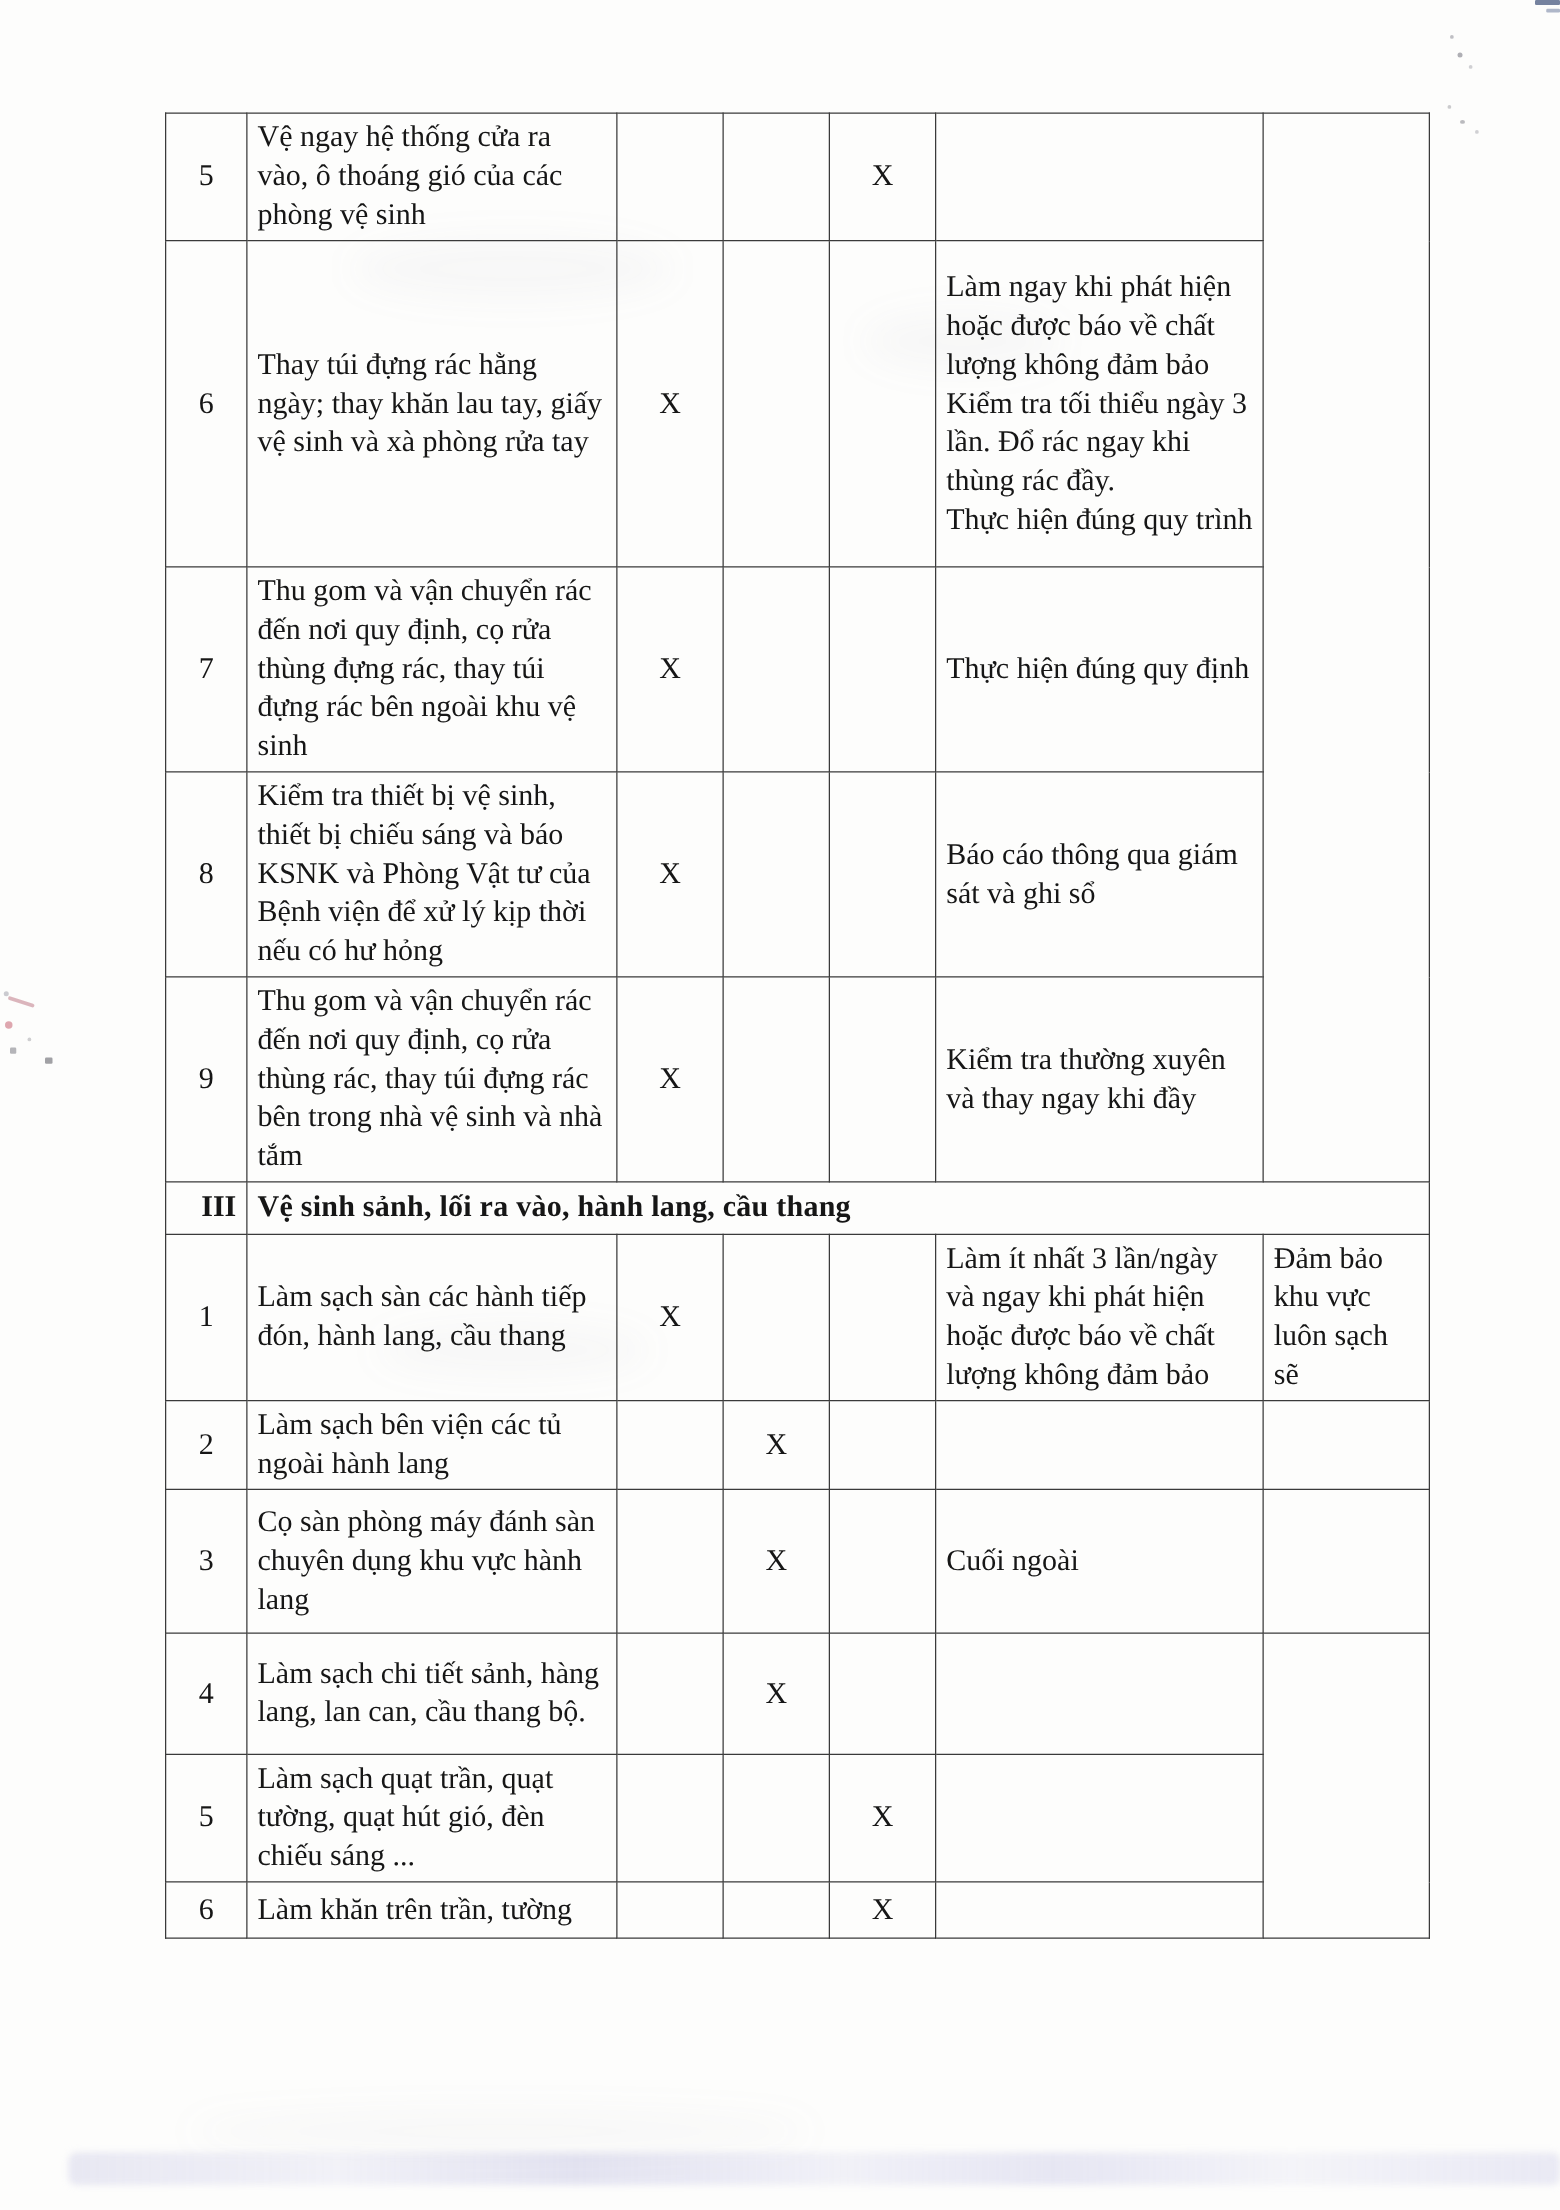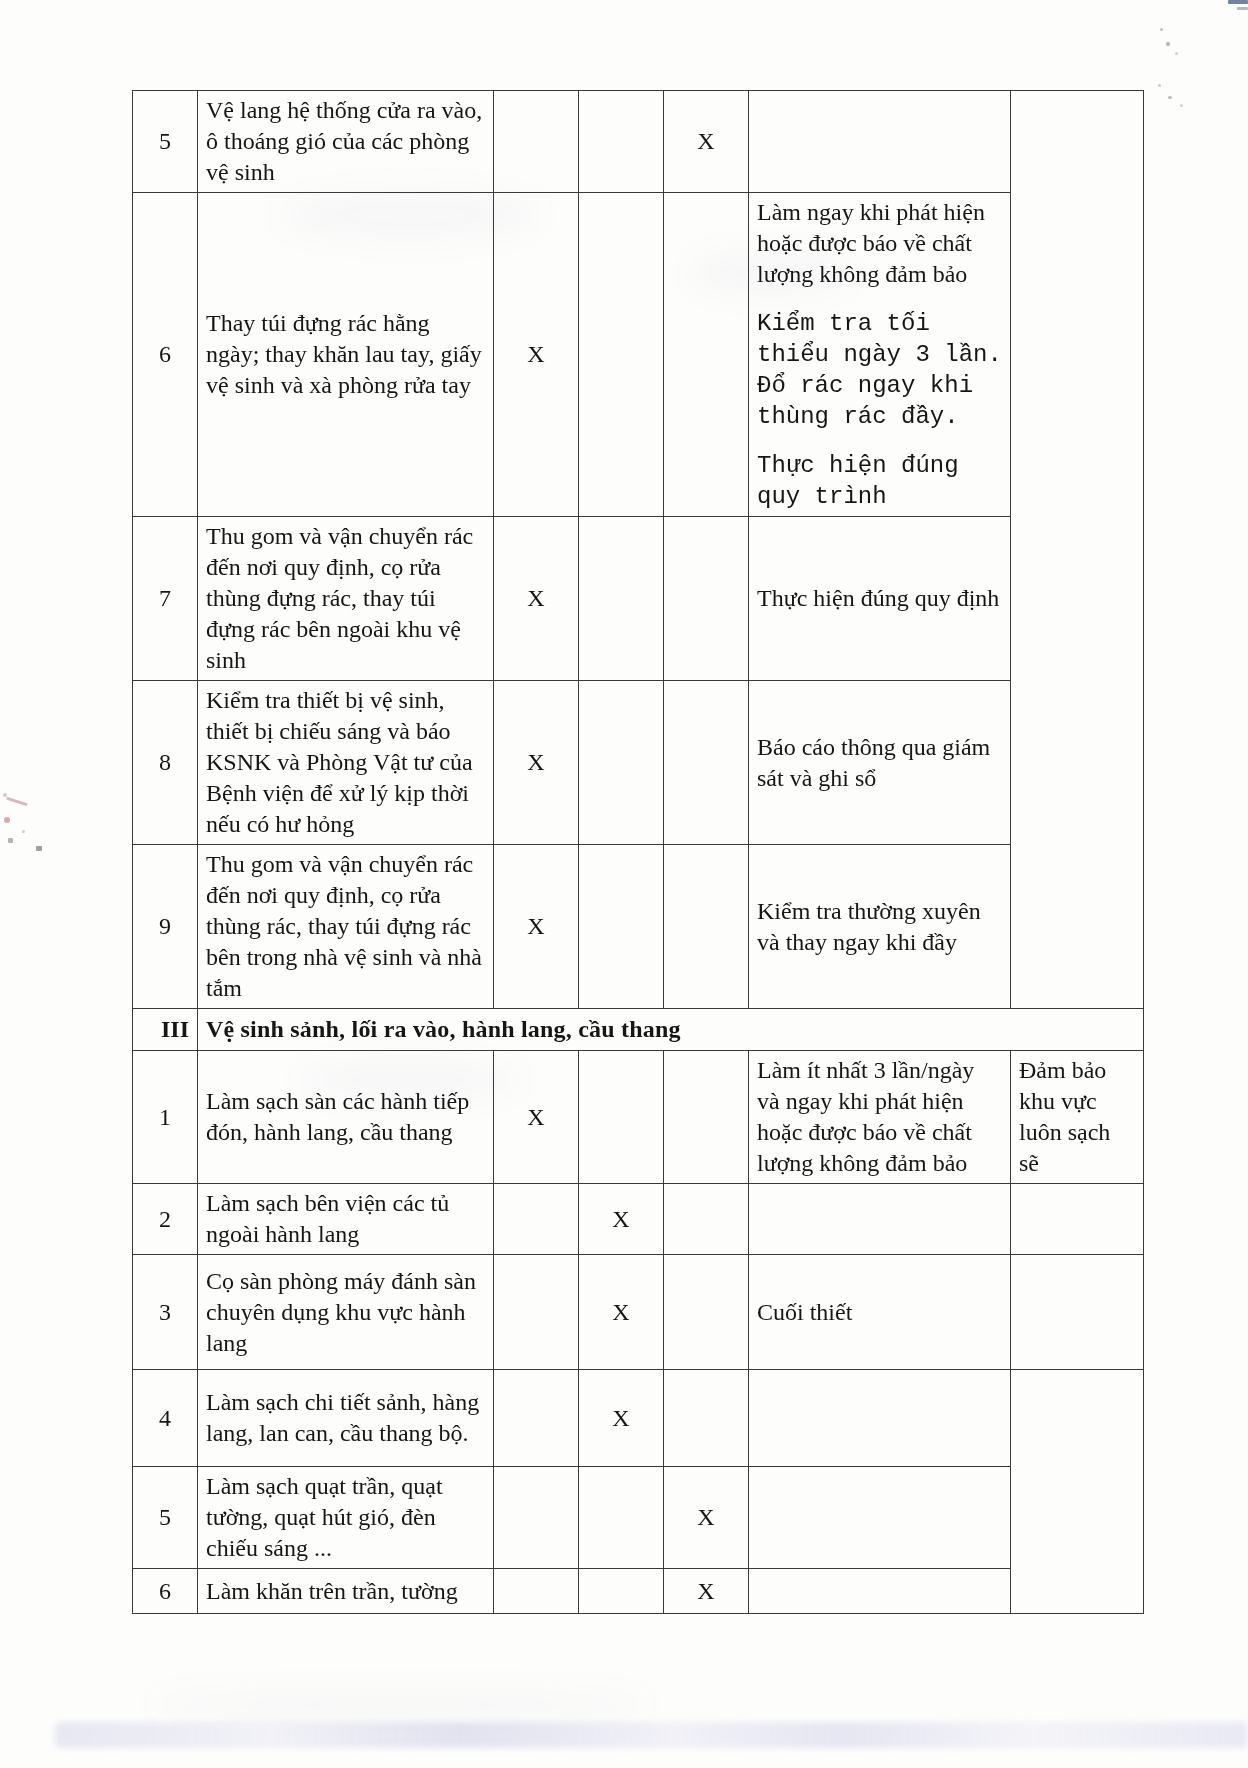--- a/index.html
+++ b/index.html
@@ -30,21 +30,21 @@
     vertical-align:middle;
     font-size:24px;
     line-height:31px;
     padding:4px 8px;
     overflow:hidden;
   }
   td.num{text-align:center;padding:4px 2px;}
   td.task{padding-left:14px;padding-right:6px;}
   td.mark{text-align:center;font-size:25px;}
   td.notes{padding-left:13px;padding-right:6px;}
-  td.notes .para + .para{margin-top:18px;font-family:Liberation Mono, monospace;}
+  td.notes .para + .para{margin-top:0;}
   td.remarks{padding-left:11px;padding-right:4px;vertical-align:middle;}
   td.section-title{
     font-weight:bold;font-size:25px;padding-left:14px;letter-spacing:0.2px;
   }
   td.section-num{text-align:right;font-weight:bold;font-size:25px;}
 
   
   .artifact{position:absolute;}
   .corner-dash1{left:1228px;top:0;width:20px;height:4px;background:#5d6c8e;opacity:.85;border-radius:1px;}
   .corner-dash2{left:1237px;top:7px;width:11px;height:3px;background:#7b88a6;opacity:.6;border-radius:1px;}
@@ -88,21 +88,21 @@
       <col style="width:85px">
       <col style="width:85px">
       <col style="width:85px">
       <col style="width:262px">
       <col style="width:133px">
     </colgroup>
 
     <tbody>
         <tr style="height:102px">
       <td class="num">5</td>
-      <td class="task">Vệ lang hệ thống cửa ra vào, ô thoáng gió của các phòng vệ sinh</td>
+      <td class="task">Vệ ngay hệ thống cửa ra vào, ô thoáng gió của các phòng vệ sinh</td>
       <td class="mark"></td>
       <td class="mark"></td>
       <td class="mark">X</td>
       <td class="notes"></td>
       <td class="remarks" rowspan="5"></td>
     </tr>
 
     <tr style="height:261px">
       <td class="num">6</td>
       <td class="task">Thay túi đựng rác hằng ngày; thay khăn lau tay, giấy vệ sinh và xà phòng rửa tay</td>
@@ -167,21 +167,21 @@
       <td class="notes"></td>
       <td class="remarks"></td>
     </tr>
 
     <tr style="height:115px">
       <td class="num">3</td>
       <td class="task">Cọ sàn phòng máy đánh sàn chuyên dụng khu vực hành lang</td>
       <td class="mark"></td>
       <td class="mark">X</td>
       <td class="mark"></td>
-      <td class="notes">Cuối thiết</td>
+      <td class="notes">Cuối ngoài</td>
       <td class="remarks"></td>
     </tr>
 
     <tr style="height:97px">
       <td class="num">4</td>
       <td class="task">Làm sạch chi tiết sảnh, hàng lang, lan can, cầu thang bộ.</td>
       <td class="mark"></td>
       <td class="mark">X</td>
       <td class="mark"></td>
       <td class="notes"></td>

